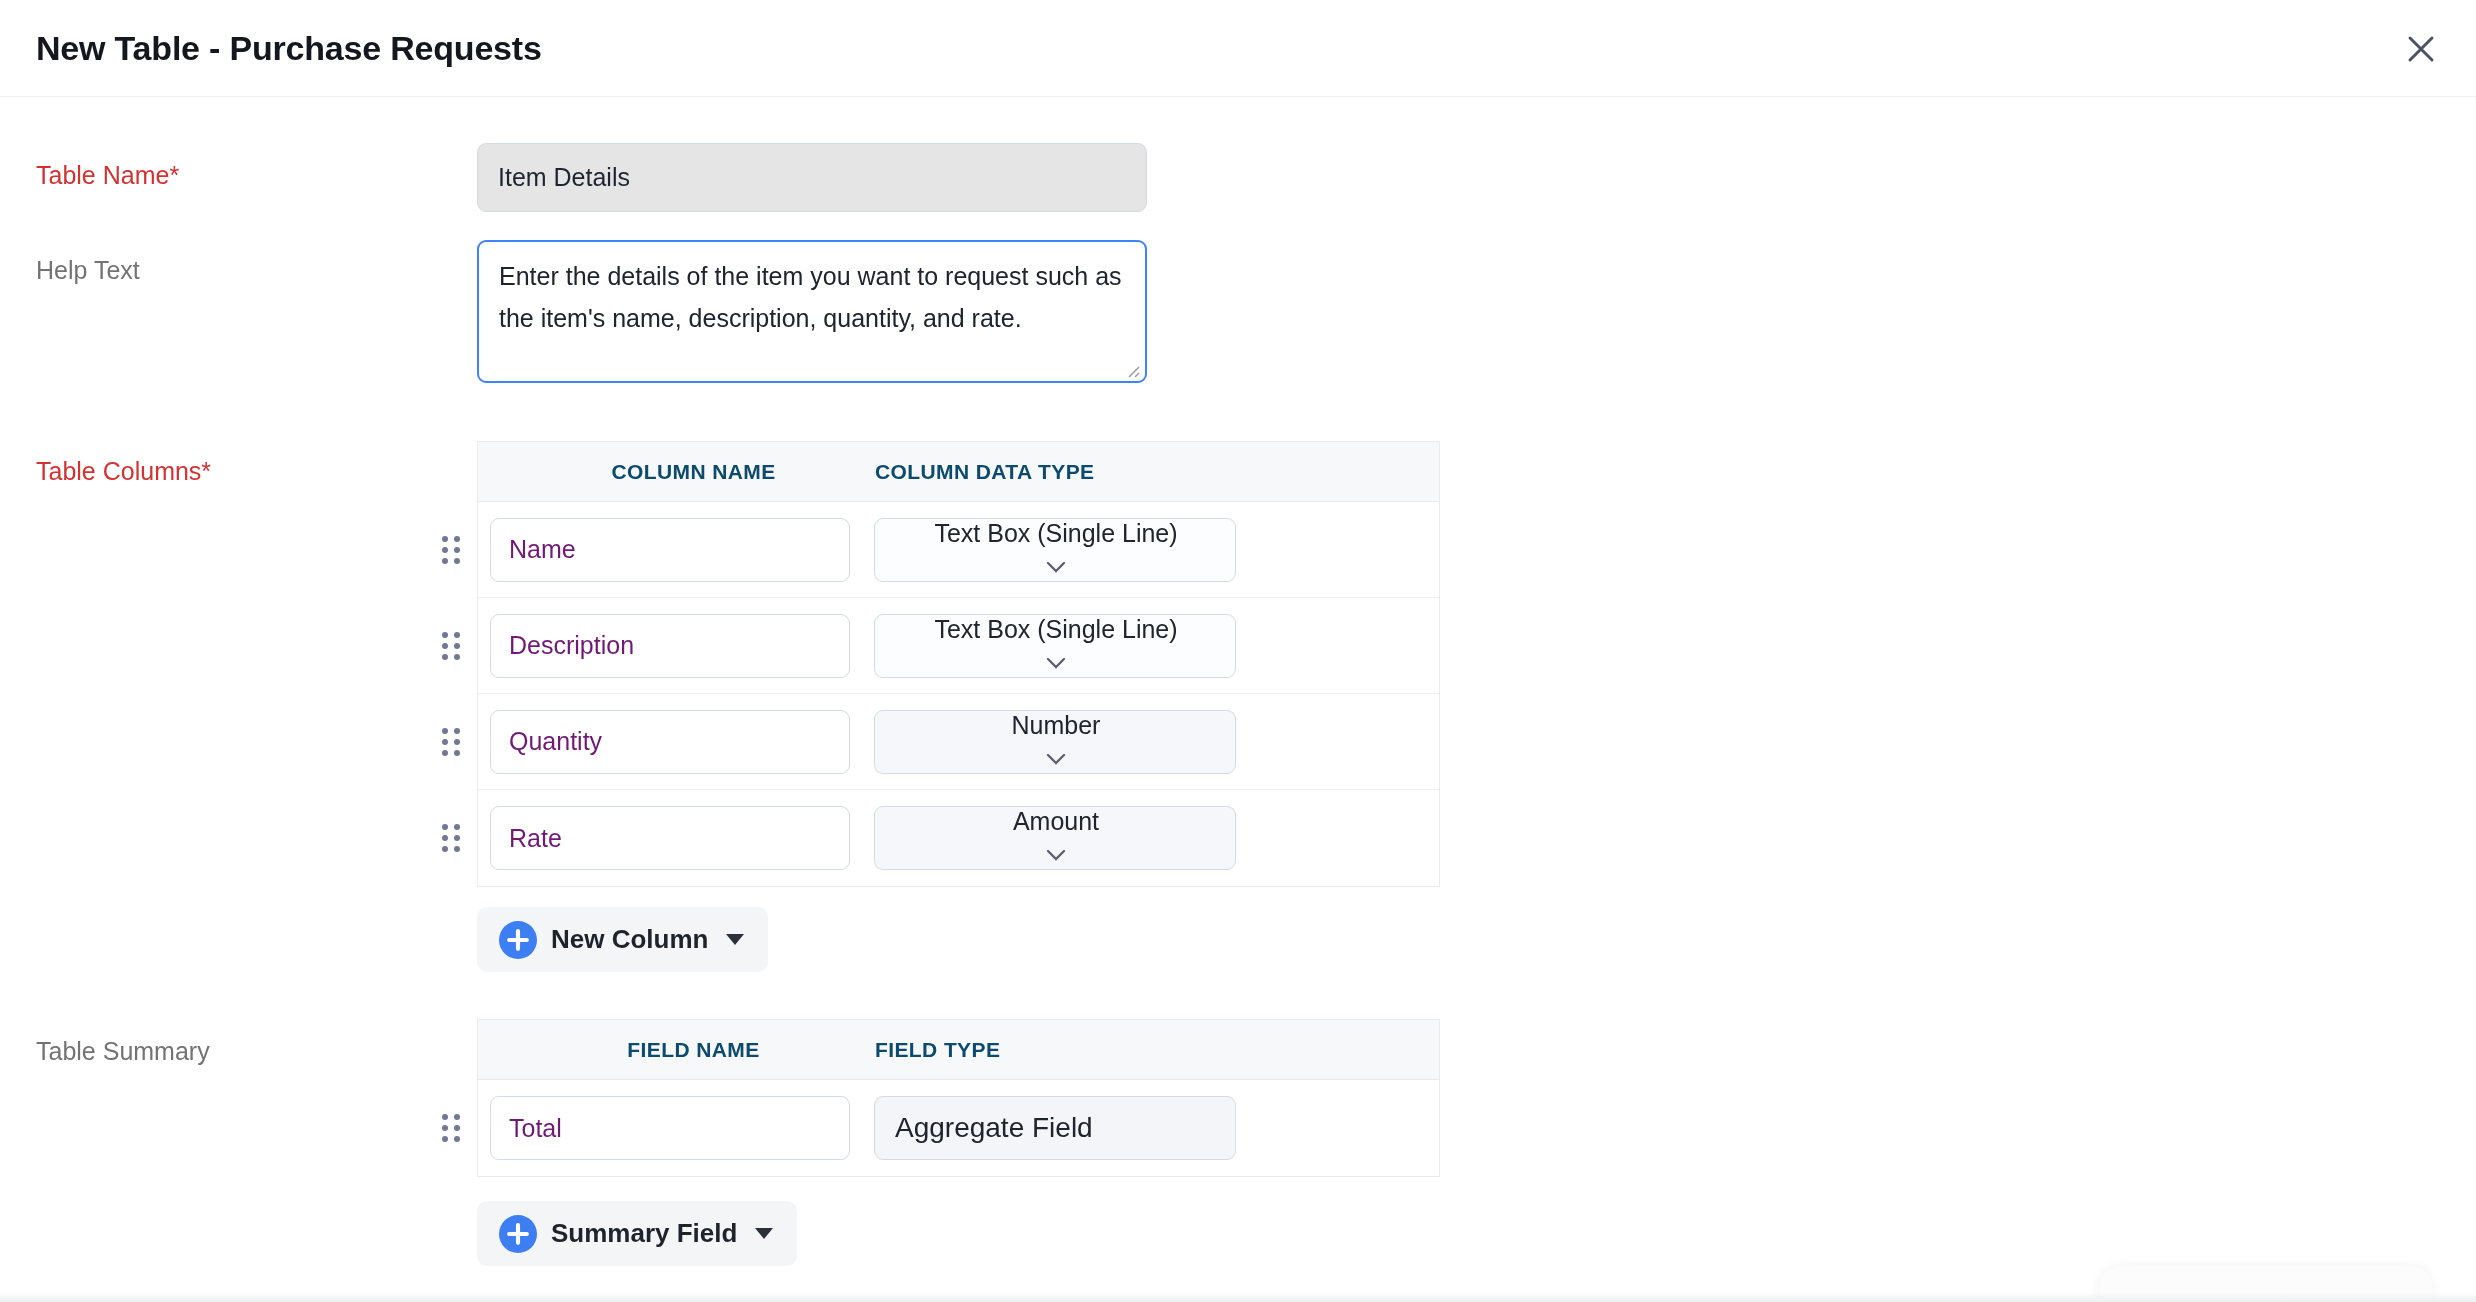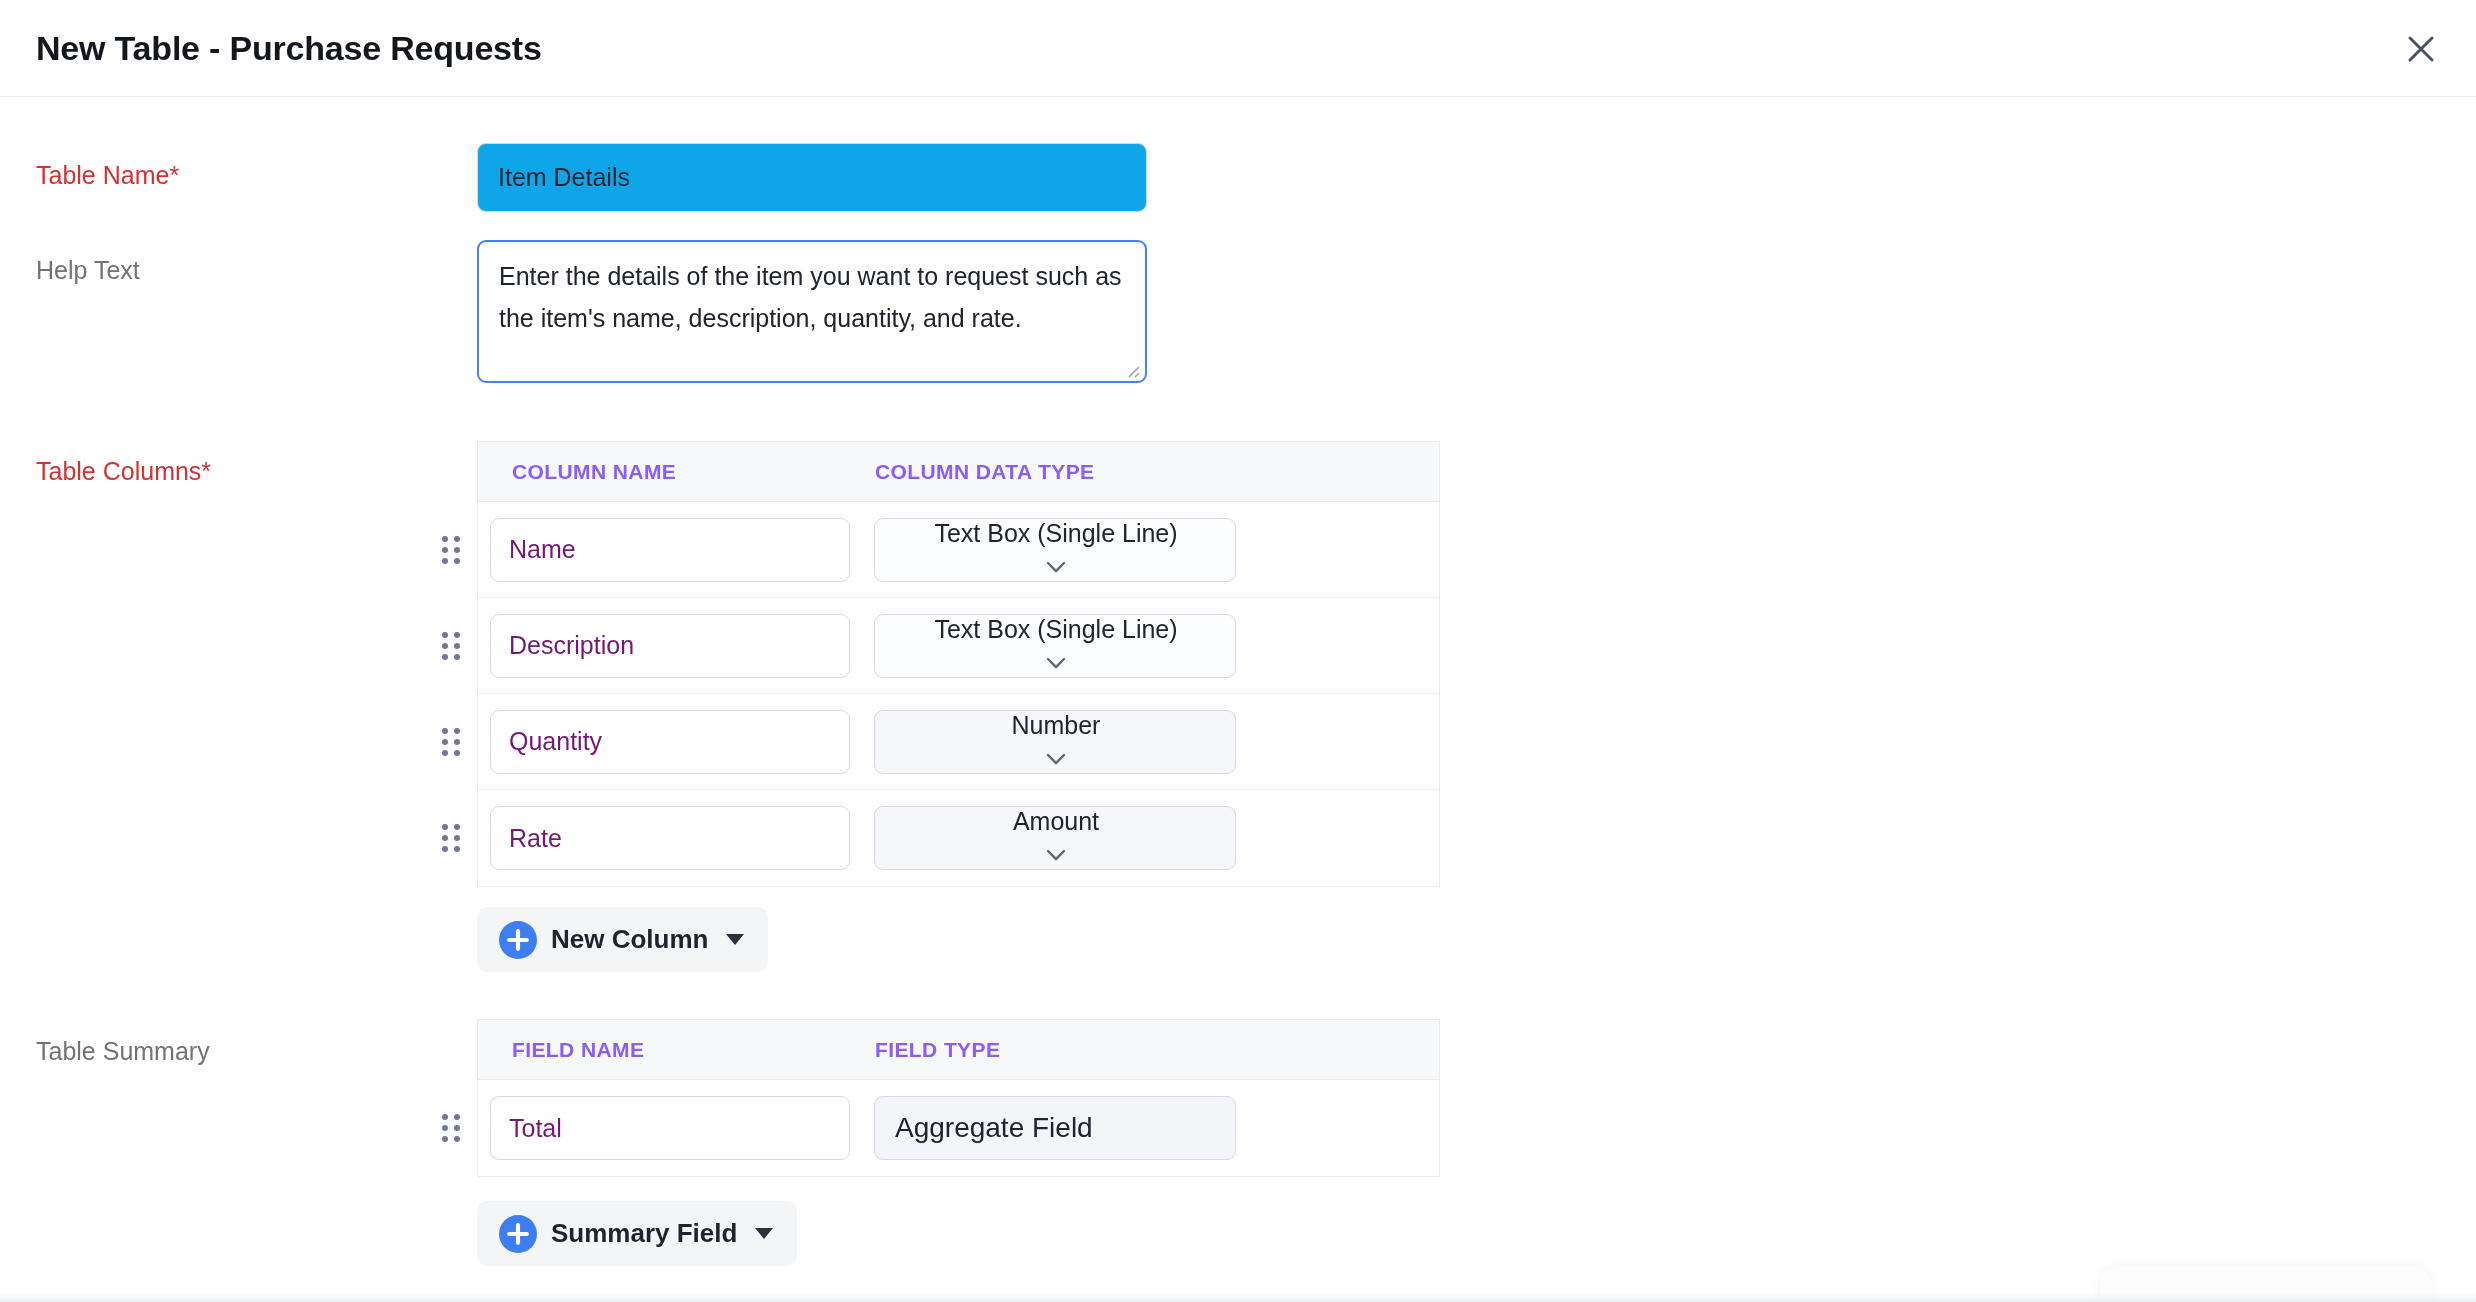--- a/index.html
+++ b/index.html
@@ -18,21 +18,21 @@
   .content { position:relative; padding-left:36px; }
   .form-row { display:flex; }
   .label-col { width:441px; flex:0 0 441px; }
   .field-label { font-size:25px; color:#737373; }
   .field-label.required { color:#d43131; }
 
   
   .row-name { margin-top:46px; }
   .row-name .field-label { padding-top:18px; }
   .text-input { width:670px; height:69px; border:1px solid #d6dae1; border-radius:9px;
-                font-size:25px; color:#1f2430; padding:0 20px; background:#0ea5e9; outline:none;
+                font-size:25px; color:#1f2430; padding:0 20px; background:#e5e5e5; outline:none;
                 font-family:"Liberation Sans", sans-serif; }
 
   .row-help { margin-top:28px; }
   .row-help .field-label { padding-top:16px; }
   .help-area-wrap { position:relative; width:670px; }
   .help-textarea { width:670px; height:143px; border:2px solid #3f83f8; border-radius:9px;
                    font-size:25px; line-height:42px; color:#20242e; padding:13px 20px;
                    resize:none; outline:none; background:#fff; overflow:hidden;
                    font-family:"Liberation Sans", sans-serif; }
   .resize-grip { position:absolute; right:6px; bottom:8px; }
@@ -40,21 +40,21 @@
   
   .row-columns { margin-top:54px; }
   .row-columns .field-label { padding-top:16px; }
   .row-summary { margin-top:47px; }
   .row-summary .field-label { padding-top:18px; }
 
   .grid-panel { width:963px; background:#fff; border:1px solid #e9ebef; }
   .grid-head { height:60px; background:#f7f8fa; border-bottom:1px solid #e9ebef;
                display:flex; align-items:center; padding-left:34px; }
   .grid-head .hcell { font-size:21px; font-weight:700; color:#5c novšek; }
-  .hcell { font-size:21px; font-weight:700; color:#8b5cf6; letter-spacing:0.4px; }
+  .hcell { font-size:21px; font-weight:700; color:#0c4a6e; letter-spacing:0.4px;text-align:center; }
   .hcell.first { width:363px; flex:0 0 363px; }
 
   .grid-row { position:relative; height:96px; display:flex; align-items:center;
               padding-left:12px; border-bottom:1px solid #eef0f3; background:#fff; }
   .grid-row:last-child { border-bottom:none; }
 
   .drag-handle { position:absolute; left:-40px; top:50%; transform:translateY(-50%);
                  display:grid; grid-template-columns:6px 6px; grid-auto-rows:6px;
                  gap:5px 6px; cursor:grab; padding:4px; }
   .drag-handle i { width:6px; height:6px; border-radius:50%; background:#717892; }

